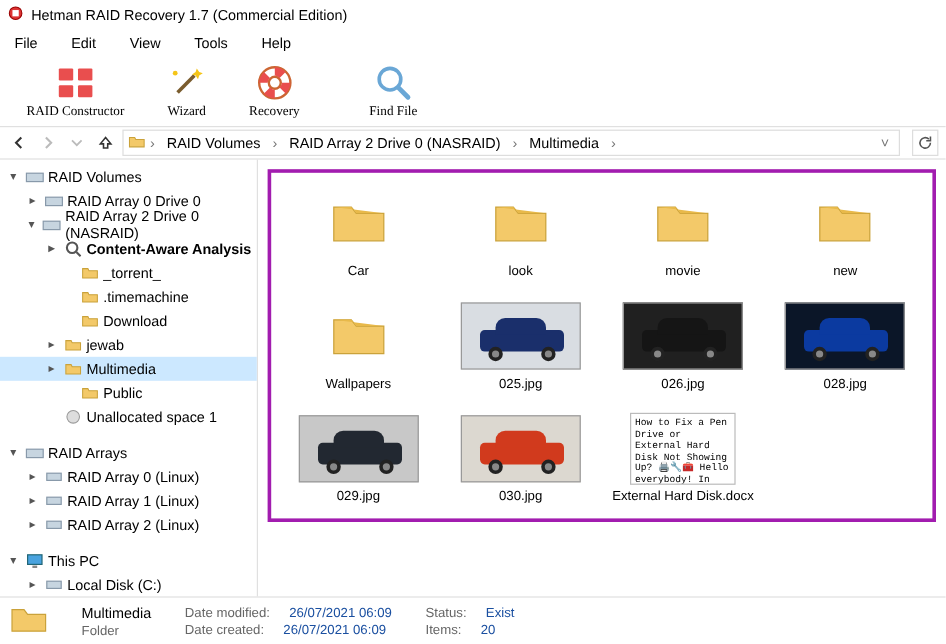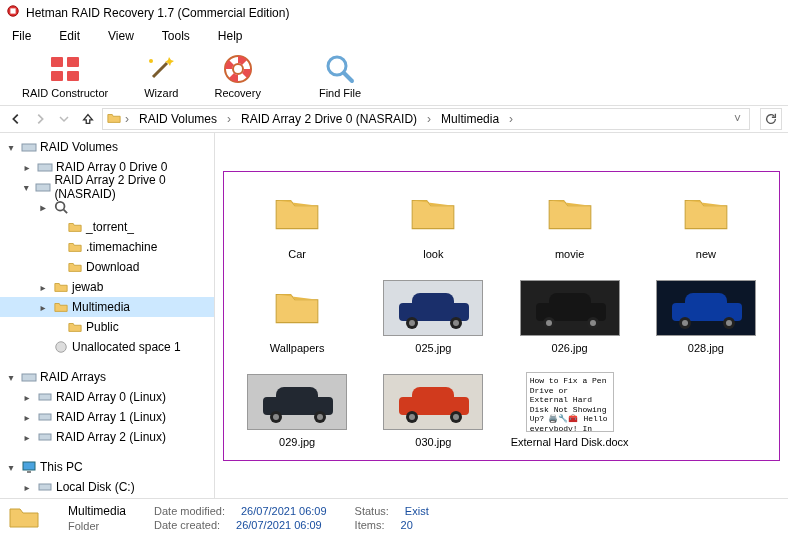--- a/index.html
+++ b/index.html
@@ -2,41 +2,41 @@
 <html><head>
 <meta charset="utf-8">
 <style>
   * { box-sizing: border-box; margin: 0; padding: 0; }
   body { font-family: "Segoe UI", Tahoma, sans-serif; font-size: 12px; color: #000; background: #fff; width: 788px; height: 537px; overflow: hidden; display: flex; flex-direction: column; }
   .titlebar { display: flex; align-items: center; padding: 4px 6px; gap: 6px; }
   .titlebar svg { width: 14px; height: 14px; }
   .menubar { display: flex; gap: 12px; padding: 2px 4px; font-size: 12px; }
   .menubar span { padding: 2px 8px; cursor: default; }
   .toolbar { display: flex; gap: 0; padding: 4px 4px 4px 4px; border-bottom: 1px solid #e0e0e0; }
-  .tb-btn { display: flex; flex-direction: column; align-items: center; justify-content: flex-start; padding: 2px 18px 2px; gap: 2px; cursor: pointer; font-size: 11px; }
+  .tb-btn { display: flex; flex-direction: column; align-items: center; justify-content: flex-start; padding: 2px 18px 2px; gap: 2px; cursor: pointer; font-size: 11px; font-family: Liberation Serif, serif; }
   .tb-btn .ic { width: 32px; height: 32px; display: flex; align-items: center; justify-content: center; }
   .navbar { display: flex; align-items: center; padding: 2px 6px; border-bottom: 1px solid #e0e0e0; gap: 4px; }
   .nav-arrow { width: 20px; height: 20px; display: flex; align-items: center; justify-content: center; cursor: pointer; color: #555; }
   .nav-arrow.dis { color: #bbb; }
   .breadcrumb { flex: 1; display: flex; align-items: center; border: 1px solid #ddd; height: 22px; padding: 0 4px; gap: 2px; }
   .bc-seg { padding: 0 6px; cursor: default; }
   .bc-sep { color: #777; padding: 0 2px; }
   .refresh { width: 22px; height: 22px; border: 1px solid #ddd; display: flex; align-items: center; justify-content: center; margin-left: 6px; cursor: pointer; }
   .body { display: flex; flex: 1; min-height: 0; }
   .side { width: 215px; border-right: 1px solid #e0e0e0; overflow-y: auto; padding: 4px 0; position: relative; }
   .side::-webkit-scrollbar { width: 14px; }
   .side::-webkit-scrollbar-thumb { background: #ccc; border-radius: 2px; }
   .tree-row { display: flex; align-items: center; height: 20px; padding-right: 4px; cursor: default; gap: 3px; }
   .tree-row.sel { background: #cce8ff; }
   .tw { width: 14px; display: flex; align-items: center; justify-content: center; color: #555; font-size: 10px; }
   .tw.empty { visibility: hidden; }
   .tree-row .fi { width: 16px; height: 16px; display: flex; align-items: center; justify-content: center; }
   .bold { font-weight: bold; }
   .content { flex: 1; padding: 8px; overflow-y: auto; position: relative; }
-  .redbox { border: 1px solid #a21caf; padding: 12px 8px; display: grid; grid-template-columns: repeat(4, 1fr); gap: 18px 6px; margin-top: 30px; }
+  .redbox { border: 3px solid #a21caf; padding: 12px 8px; display: grid; grid-template-columns: repeat(4, 1fr); gap: 18px 6px; }
   .item { display: flex; flex-direction: column; align-items: center; gap: 4px; cursor: default; }
   .thumb { width: 100px; height: 60px; display: flex; align-items: center; justify-content: center; }
   .thumb .folderic svg { width: 50px; height: 42px; }
   .carpic { width: 100px; height: 56px; border: 1px solid #999; position: relative; overflow: hidden; }
   .docx { width: 88px; height: 60px; border: 1px solid #bbb; font-size: 8px; padding: 3px; overflow: hidden; line-height: 1.2; font-family: Liberation Mono, monospace; }
   .label { font-size: 11px; text-align: center; }
   .statusbar { border-top: 1px solid #e0e0e0; display: flex; align-items: center; padding: 4px 8px; gap: 28px; font-size: 11px; }
   .statusbar .folderic svg { width: 32px; height: 28px; }
   .stcol { display: flex; flex-direction: column; gap: 2px; }
   .strow { display: flex; gap: 16px; }
@@ -187,20 +187,21 @@
       <span>RAID Array 2 Drive 0 (NASRAID)</span>
     </div>
     <div class="tree-row bold" style="padding-left:36px">
       <span class="tw">▸</span>
       <span class="fi">
           <svg width="14" height="14" viewBox="0 0 16 16">
             <circle cx="7" cy="7" r="5" fill="none" stroke="#555" stroke-width="2"></circle>
             <line x1="11" y1="11" x2="15" y2="15" stroke="#555" stroke-width="2"></line>
           </svg>
         </span>
+      <span>Content-Aware Analysis</span>
     </div>
     <div class="tree-row" style="padding-left:50px">
       <span class="tw empty">▸</span>
         <span class="fi">
           <svg width="14" height="14" viewBox="0 0 16 16">
             <path d="M1 4h5l1 2h8v7H1z" fill="#f3c969" stroke="#caa23a"></path>
           </svg>
         </span>
       <span>_torrent_</span>
     </div>

